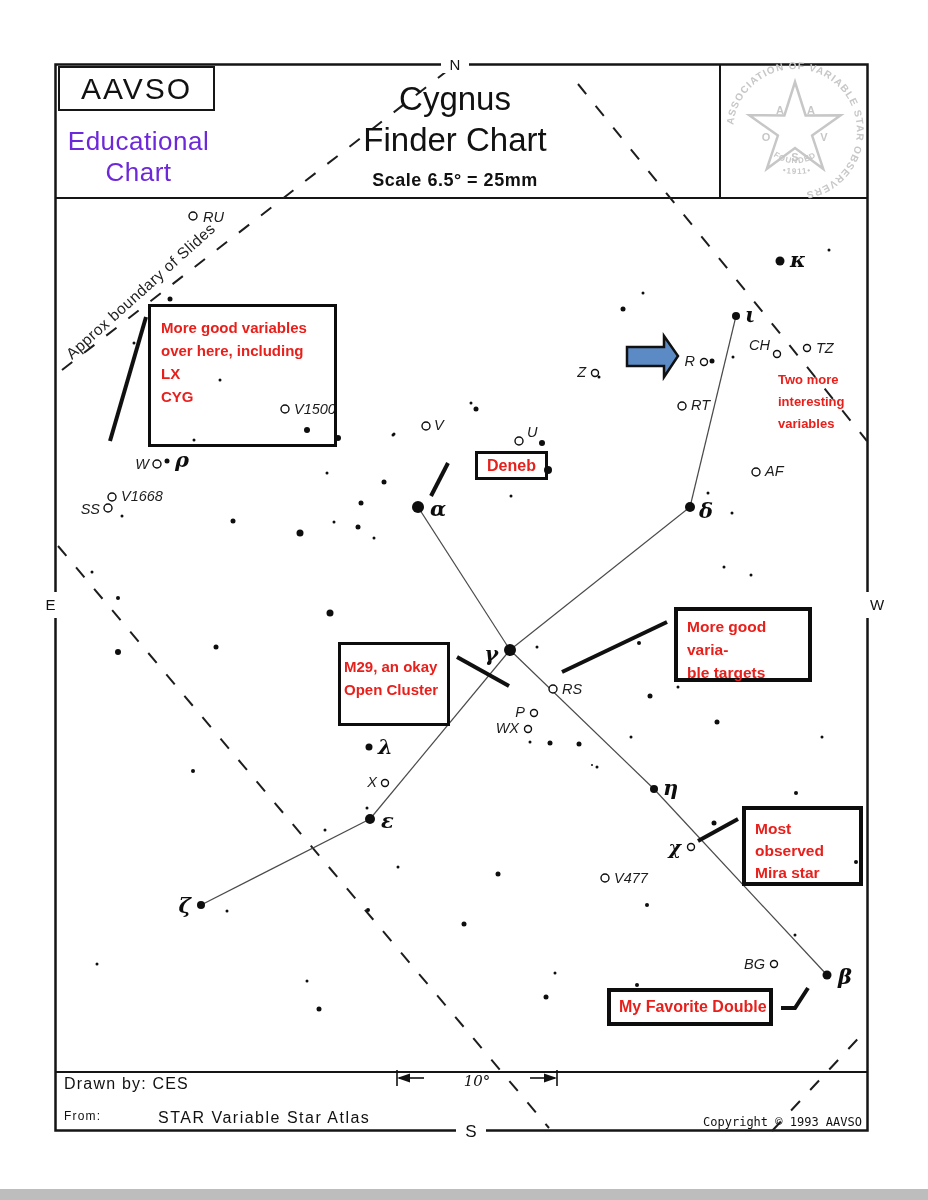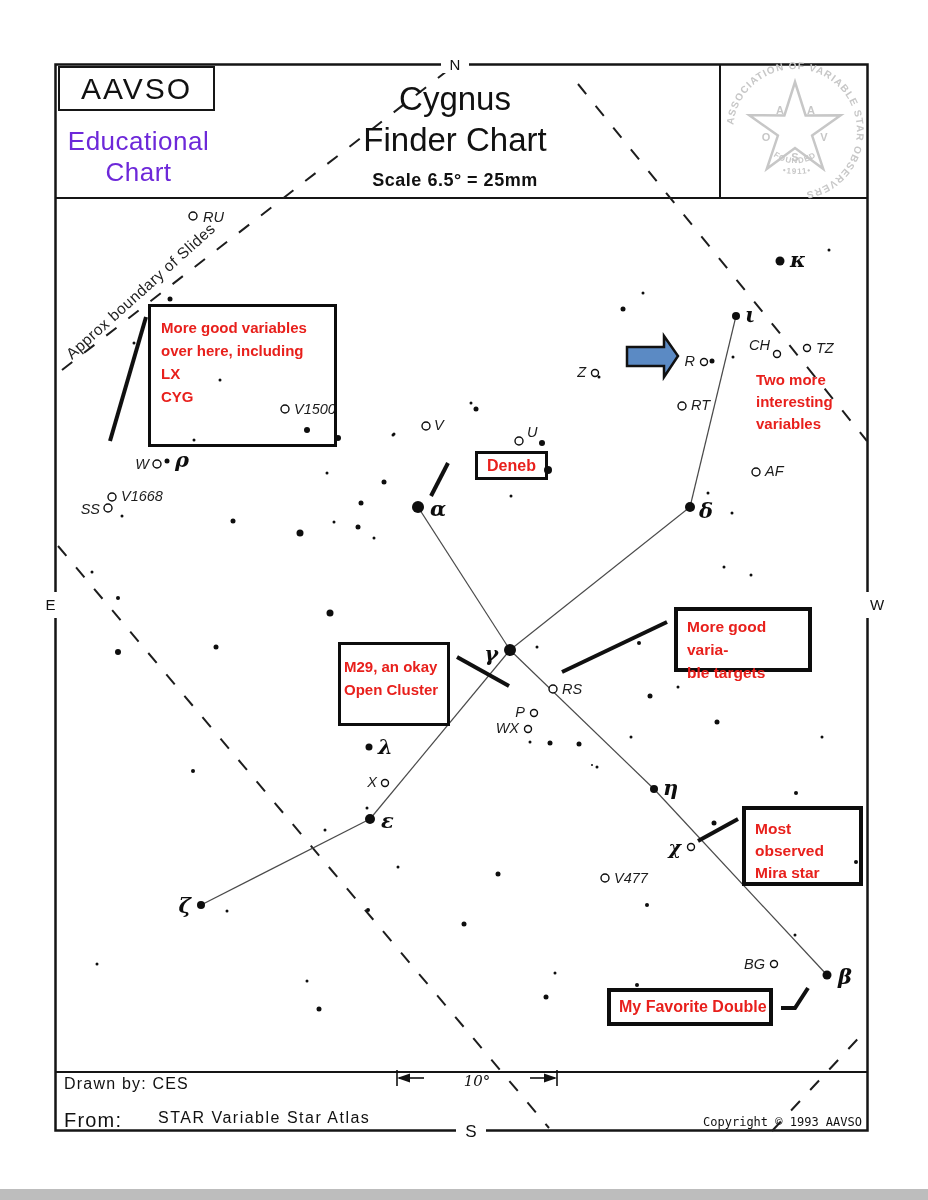--- a/index.html
+++ b/index.html
@@ -41,26 +41,26 @@
   .c-n{left:441px;top:56px;width:28px;height:17px;line-height:17px;}
   .c-e{left:40px;top:592px;width:21px;height:26px;line-height:26px;}
   .c-w{left:866px;top:592px;width:22px;height:26px;line-height:26px;}
   .c-s{left:456px;top:1121px;width:30px;height:21px;line-height:21px;font-size:17px;}
   .anno{font-weight:bold;white-space:pre-line;color:#e8201c;}
   .bx{border:3px solid #0d0d0d;}
   .bx4{border:4px solid #0d0d0d;}
   .a-more{left:148px;top:304px;width:163px;height:112px;padding:9px 10px 16px;font-size:15px;line-height:23px;}
   .a-deneb{left:455px;top:451px;width:67px;height:23px;text-align:center;line-height:23px;font-size:16px;margin-left:20px;}
   .a-m29{left:338px;top:642px;width:103px;height:68px;padding:10px 0 0 3px;font-size:15px;line-height:23px;}
-  .a-targets{left:674px;top:607px;width:121px;height:48px;padding:4px 0 5px 9px;font-size:15.5px;line-height:23px;}
+  .a-targets{left:674px;top:607px;width:121px;height:48px;padding:4px 0 15px 9px;font-size:15.5px;line-height:23px;}
   .a-mira{left:742px;top:806px;width:104px;height:64px;padding:8px 0 0 9px;font-size:15.5px;line-height:22px;}
   .a-double{left:607px;top:988px;width:150px;height:30px;padding:0 0 0 8px;font-size:16px;line-height:30px;}
-  .a-twomore{left:756px;top:369px;width:90px;font-size:15px;line-height:22px;}
+  .a-twomore{left:778px;top:369px;width:90px;font-size:13px;line-height:22px;}
   .f-drawn{left:64px;top:1075px;font-size:16px;letter-spacing:1.2px;color:#111;}
-  .f-from{left:64px;top:1109px;font-size:20px;letter-spacing:1.2px;color:#111;}
+  .f-from{left:64px;top:1109px;font-size:12px;letter-spacing:1.2px;color:#111;}
   .f-fromval{left:158px;top:1109px;font-size:16px;letter-spacing:1.5px;color:#111;}
   .f-copy{left:680px;top:1115px;width:182px;text-align:right;font-size:12px;
     font-family:"DejaVu Sans Mono",monospace;color:#111;}
   .gray-band{left:0;top:1189px;width:928px;height:11px;background:#bdbdbd;}
 </style>
 </head>
 <body>
 
 <div class="page">
 

